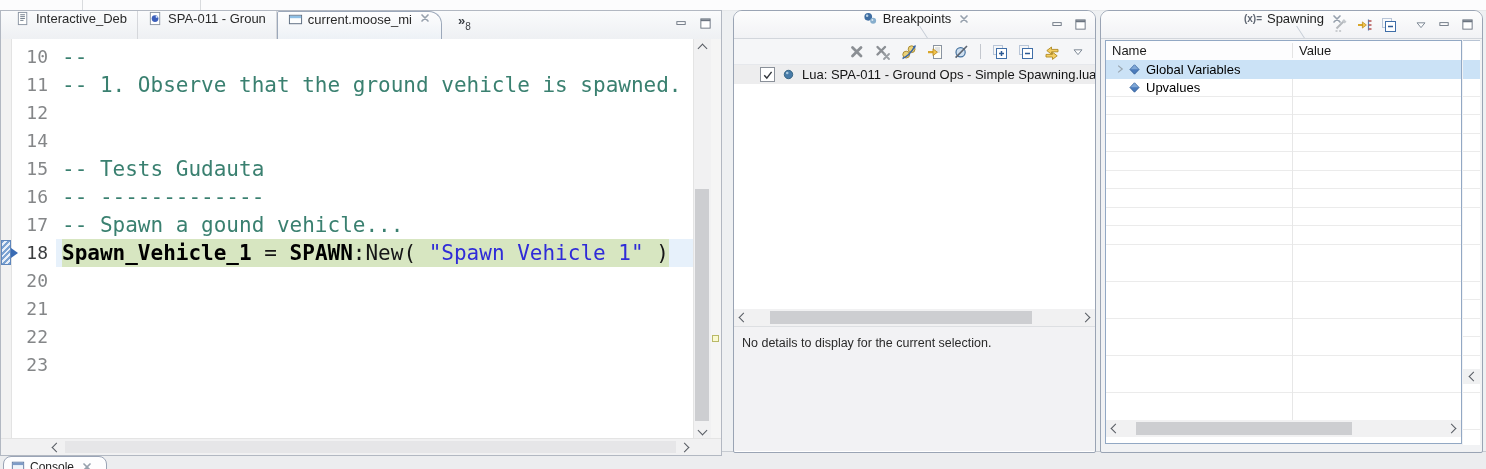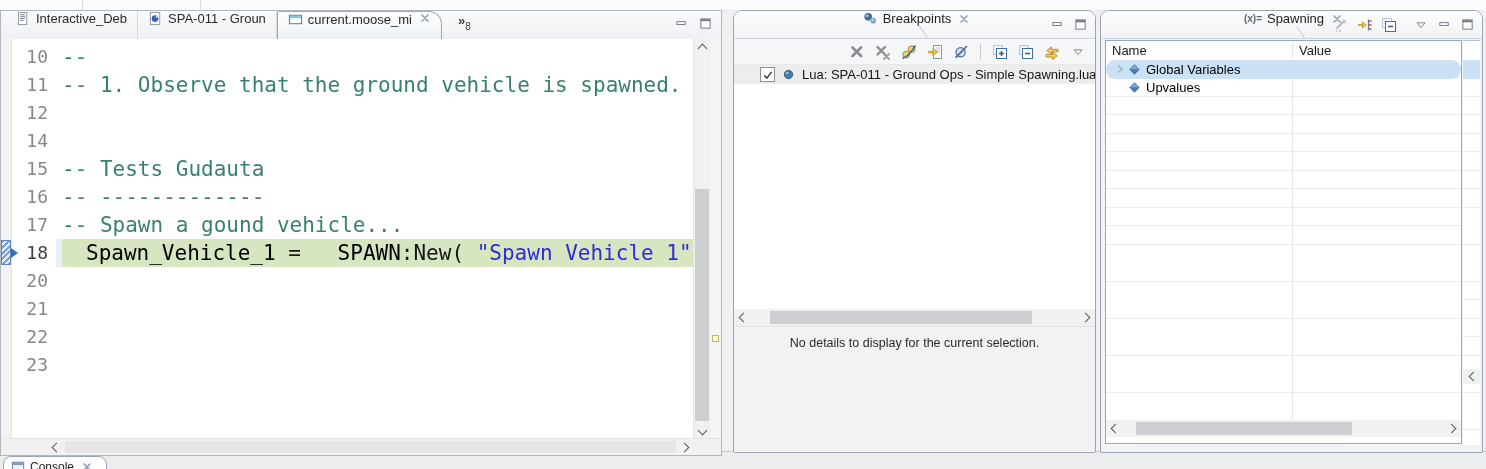--- a/index.html
+++ b/index.html
@@ -43,21 +43,21 @@
   .lines{flex:1;padding-top:4px;overflow:hidden;}
   .cline{display:flex;height:28px;align-items:stretch;}
   .c-ann{width:11px;position:relative;flex:none;}
   .c-num{width:36px;flex:none;text-align:right;padding-right:8px;font:18px/28px "DejaVu Sans Mono",monospace;color:#848688;}
   .c-code{flex:1;font:21px/28px "DejaVu Sans Mono",monospace;color:#161616;white-space:pre;padding-left:6px;}
   .cline.cur .c-code{background:#e7f1fb;}
   .cline.cur .c-num{color:#3c3e40;}
   .hl{background:#d7e6c1;display:inline-block;}
   .tok-comment{color:#3a8070;}
   .tok-string{color:#2f2bd8;}
-  .tok-global{color:#000;font-weight:normal;margin-left:24px;}
+  .tok-global{color:#000;font-weight:bold;}
   .tok-plain{color:#161616;}
   .ipmark{position:absolute;left:0;top:1px;width:10px;height:25px;border:1px solid #5e86bc;box-sizing:border-box;
      background:repeating-linear-gradient(135deg,#7aa2d2 0 2px,#e7eef8 2px 4px);}
   .ipmark:after{content:'';position:absolute;right:-8px;top:50%;margin-top:-5px;border-left:7px solid #3a6cb4;
      border-top:5px solid transparent;border-bottom:5px solid transparent;}
   .ed-vscroll{width:17px;flex:none;position:relative;background:#f1f1f2;border-left:1px solid #e4e4e4;}
   .ed-vscroll .sarr{position:absolute;left:0;width:16px;height:15px;}
   .ed-vscroll .sarr.up{top:0;}
   .ed-vscroll .sarr.down{bottom:0;}
   .ed-vthumb{position:absolute;left:1px;width:14px;top:150px;height:232px;background:#cdced1;}
@@ -68,33 +68,33 @@
   .ed-hspacer-r{width:27px;background:#f1f1f2;flex:none;}
   .ed-hthumb{left:2px;right:2px;top:2px;bottom:2px;background:#e6e6e8;}
   
   #bp-panel{left:733px;top:10px;width:361px;height:441px;}
   .bp-list{height:244px;background:#fff;}
   .bp-row{height:19px;display:flex;align-items:center;gap:8px;padding-left:26px;background:#ededee;white-space:nowrap;overflow:hidden;}
   .cb{width:13px;height:13px;background:#fff;border:1px solid #8a9099;display:flex;align-items:center;justify-content:center;flex:none;}
   .bp-label{font-size:13px;color:#141414;}
   .bp-hscroll{height:17px;display:flex;background:#f1f1f2;}
   .bp-hthumb{left:20px;width:262px;top:2px;bottom:2px;}
-  .bp-details{height:125px;background:#f2f2f4;border-top:1px solid #ddդfe0;border-top:1px solid #dddfe2;padding:9px 8px;box-sizing:border-box;text-align:center;}
+  .bp-details{height:125px;background:#f2f2f4;border-top:1px solid #ddդfe0;border-top:1px solid #dddfe2;padding:9px 8px;box-sizing:border-box;}
   .bp-details-text{font-size:12.5px;color:#2a2a2a;}
   
   #vars-panel{left:1100px;top:10px;width:381px;height:441px;background:#f1f2f4;}
   .vars-tabicon{font:bold 10px "Liberation Sans",sans-serif;color:#5f6672;letter-spacing:0;}
   .vars-content{position:absolute;left:4px;top:29px;width:357px;height:404px;border:1px solid #92a8c4;background:#fff;box-sizing:border-box;overflow:hidden;}
   .vars-header{height:19px;display:flex;align-items:center;background:#fdfdfe;border-bottom:1px solid #e0e2e6;font-size:13px;color:#1a1a1a;}
   .vh-name{width:187px;padding-left:6px;border-right:1px solid #e4e4e4;box-sizing:border-box;}
   .vh-value{flex:1;padding-left:6px;}
   .vars-body{position:absolute;left:0;right:0;top:19px;bottom:0;
      background-image:linear-gradient(to right,transparent 0,transparent 186px,#e7e7e7 186px,#e7e7e7 187px,transparent 187px),
        repeating-linear-gradient(to bottom,#ffffff 0,#ffffff 17.5px,#ebebeb 17.5px,#ebebeb 18.5px);}
-  .vrow{height:18.5px;display:flex;align-items:center;padding-left:5px;white-space:nowrap;border-radius:9px;}
+  .vrow{height:18.5px;display:flex;align-items:center;padding-left:5px;white-space:nowrap;}
   .vrow.sel{background:#cbe2f6;}
   .vrow .twisty{width:17px;display:flex;align-items:center;justify-content:center;flex:none;}
   .vrow .vicon{width:18px;display:flex;align-items:center;flex:none;}
   .vrow .vname{font-size:13px;color:#000;}
   .vars-hscroll{position:absolute;left:0;right:0;top:379px;height:17px;display:flex;background:#f3f3f4;}
   .vars-hthumb{left:14px;width:216px;top:2px;bottom:2px;}
   .vars-white{position:absolute;left:0;right:0;top:396px;bottom:0;background:#fff;}
   .vars-sliver{position:absolute;left:362px;top:29px;width:17px;height:404px;background:#fff;border-top:1px solid #b8c4d4;
      background-image:repeating-linear-gradient(to bottom,#ffffff 0,#ffffff 17.5px,#ebebeb 17.5px,#ebebeb 18.5px);
      background-position:0 19px;}

